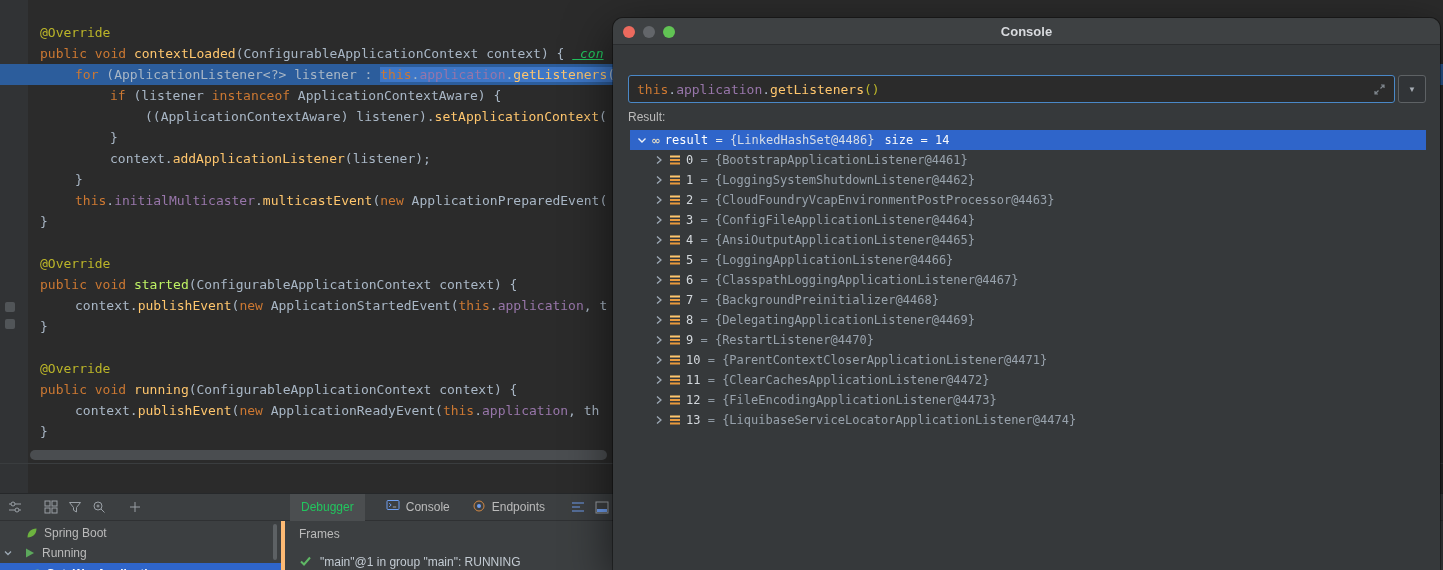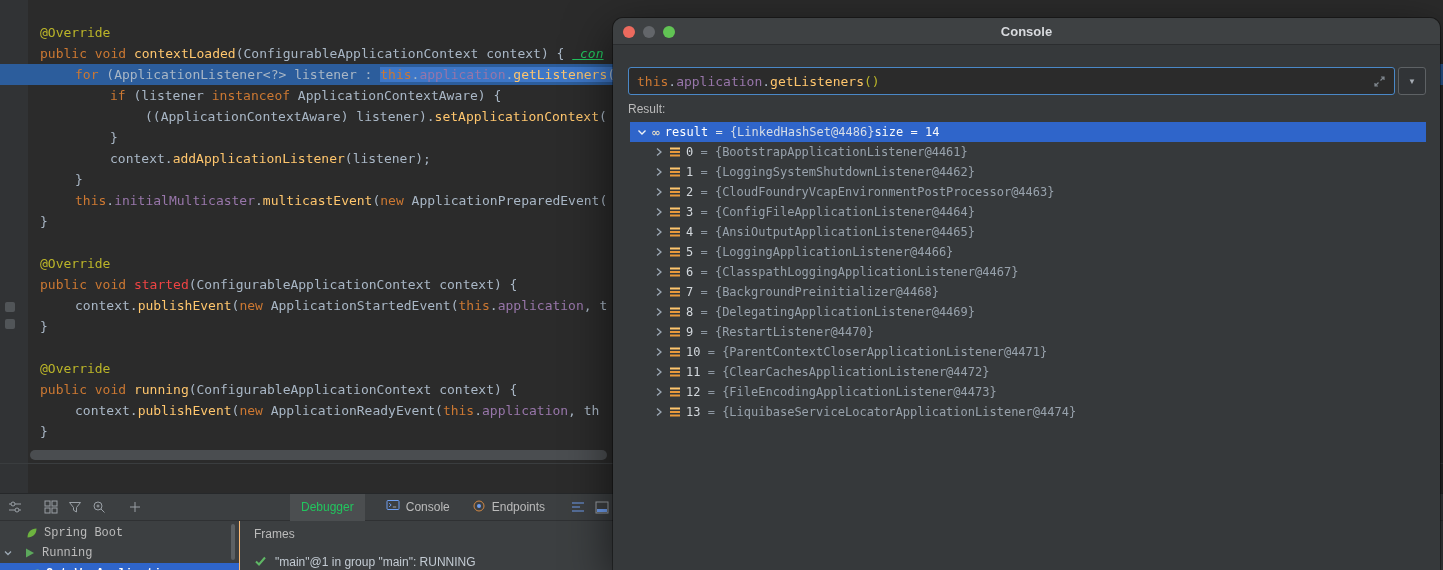--- a/index.html
+++ b/index.html
@@ -22,21 +22,21 @@
 
   
   .bottom { position:absolute; left:0; top:493px; width:100%; height:77px; background:#3c3f41; border-top:1px solid #26282a; }
   .toolbar { height:27px; display:flex; align-items:center; border-bottom:1px solid #2f3133; }
   .tb-left { width:290px; display:flex; align-items:center; padding-left:3px; }
   .tb-btn { width:24px; height:22px; display:flex; align-items:center; justify-content:center; flex:none; }
   .sp1 { margin-left:12px; } .sp2 { margin-left:10px; }
   .tab { height:27px; display:flex; align-items:center; gap:6px; padding:0 11px; font-size:12px; color:#bbbbbb; flex:none; }
   .tab.selected { background:#4b4e50; color:#22c55e; }
   .content { display:flex; height:49px; }
-  .runtree { width:240px; position:relative; border-right:1px solid #fdba74; padding-top:2px; overflow:hidden;font-family:Liberation Mono, monospace; }
+  .runtree { width:285px; position:relative; border-right:4px solid #fdba74; padding-top:2px; overflow:hidden; }
   .rt-row { height:20px; display:flex; align-items:center; font-size:12px; color:#bbbbbb; }
   .rt-row .ric { width:12px; height:12px; display:flex; flex:none; margin-right:6px; }
   .rt-row1 { padding-left:26px; }
   .rt-row2 { padding-left:2px; }
   .rt-row2 .play { margin-left:4px; }
   .rt-row3 { padding-left:28px; background:var(--sel); color:#ffffff; font-weight:bold; height:22px; }
   .rt-scroll { position:absolute; right:4px; top:3px; width:4px; height:36px; background:#5d6164; border-radius:2px; }
   .frames { flex:1; font-size:12px; color:#bbbbbb; overflow:hidden; }
   .frames-header { height:14px; line-height:14px; margin:6px 0 0 14px; }
   .frame-row { margin:11px 0 0 14px; display:flex; align-items:center; gap:8px; color:#c3cbd3; height:20px; }
@@ -48,39 +48,39 @@
   .titlebar { height:27px; background:#3e4143; border-bottom:1px solid #2b2d2f; position:relative;
     display:flex; align-items:center; justify-content:center; }
   .dlg-title { font-size:13px; font-weight:bold; color:#d8dade; }
   .lights { position:absolute; left:10px; top:8px; display:flex; gap:8px; }
   .light { width:12px; height:12px; border-radius:50%; display:block; }
   .red { background:#ec6a5e; } .grayl { background:#63666a; } .greenl { background:#61c354; }
   .dlg-body { padding:8px 14px 0 15px; }
   .expr-head { display:flex; justify-content:space-between; align-items:center; font-size:12px; color:#bbbbbb; height:15px; }
   .lang { display:flex; align-items:center; gap:4px; }
   .caret { font-size:9px; color:#9aa0a8; }
-  .expr-row { display:flex; gap:3px; margin-top:14px; }
+  .expr-row { display:flex; gap:3px; margin-top:22px; }
   .expr-input { flex:1; height:28px; background:#2b2b2b; border:1px solid #4a88c7; border-radius:3px;
     display:flex; align-items:center; padding:0 8px;
     font-family:"DejaVu Sans Mono","Liberation Mono",monospace; font-size:13px; white-space:pre; }
   .expand { margin-left:auto; display:flex; }
   .expr-drop { width:28px; height:28px; background:#313437; border:1px solid #5e6265; border-radius:3px;
     display:flex; align-items:center; justify-content:center; }
   .dropglyph { font-size:8px; color:#a6acb4; }
   .hint { text-align:right; font-size:11px; color:#7a7f86; margin-top:4px; height:13px; }
   .result-label { font-size:12px; color:#bbbbbb; margin-top:7px; height:15px; }
   .tree { margin:5px 0 0 2px; font-family:"DejaVu Sans Mono","Liberation Mono",monospace; font-size:12px; }
   .tree-row { height:20px; display:flex; align-items:center; white-space:pre; }
   .tree-row.root { background:var(--sel); padding-left:6px; }
   .chev { width:12px; height:12px; display:flex; margin-right:4px; flex:none; }
   .res-icon { color:#efe3c6; margin-right:5px; font-size:13px; line-height:13px; }
   .res-name { color:#ffffff; }
   .res-eq { color:#dfe5ec; }
   .res-val { color:#d6dde6; }
-  .res-size { color:#f7f9fb; }
+  .res-size { color:#f7f9fb; margin-left:10px; }
   .tree-row.child { padding-left:23px; }
   .val-icon { width:12px; height:12px; margin-right:5px; flex:none; }
   .idx { color:#d3d8dd; }
   .eq { color:#8d97a1; }
   .val { color:#98a2ac; }
 </style>
 </head>
 <body>
 
 <div class="screen">
@@ -96,21 +96,21 @@
         <div class="code-line exec" style="padding-left: 47px;"><span style="color: rgb(204, 120, 50);">for </span><span style="color: rgb(169, 183, 198);">(ApplicationListener&lt;?&gt; listener : </span><span class="hl" style="color: rgb(204, 120, 50);">this</span><span class="hl" style="color: rgb(169, 183, 198);">.</span><span class="hl" style="color: rgb(152, 118, 170);">application</span><span class="hl" style="color: rgb(169, 183, 198);">.</span><span class="hl" style="color: rgb(255, 198, 109);">getListeners</span><span class="hl" style="color: rgb(169, 183, 198);">()</span></div>
         <div class="code-line" style="padding-left: 82px;"><span style="color: rgb(204, 120, 50);">if </span><span style="color: rgb(169, 183, 198);">(listener </span><span style="color: rgb(204, 120, 50);">instanceof </span><span style="color: rgb(169, 183, 198);">ApplicationContextAware) {</span></div>
         <div class="code-line" style="padding-left: 117px;"><span style="color: rgb(169, 183, 198);">((ApplicationContextAware) listener).</span><span style="color: rgb(255, 198, 109);">setApplicationContext</span><span style="color: rgb(169, 183, 198);">(</span></div>
         <div class="code-line" style="padding-left: 82px;"><span style="color: rgb(169, 183, 198);">}</span></div>
         <div class="code-line" style="padding-left: 82px;"><span style="color: rgb(169, 183, 198);">context.</span><span style="color: rgb(255, 198, 109);">addApplicationListener</span><span style="color: rgb(169, 183, 198);">(listener);</span></div>
         <div class="code-line" style="padding-left: 47px;"><span style="color: rgb(169, 183, 198);">}</span></div>
         <div class="code-line" style="padding-left: 47px;"><span style="color: rgb(204, 120, 50);">this</span><span style="color: rgb(169, 183, 198);">.</span><span style="color: rgb(152, 118, 170);">initialMulticaster</span><span style="color: rgb(169, 183, 198);">.</span><span style="color: rgb(255, 198, 109);">multicastEvent</span><span style="color: rgb(169, 183, 198);">(</span><span style="color: rgb(204, 120, 50);">new </span><span style="color: rgb(169, 183, 198);">ApplicationPreparedEvent(</span></div>
         <div class="code-line" style="padding-left: 12px;"><span style="color: rgb(169, 183, 198);">}</span></div>
         <div class="code-line" style="padding-left: 12px;"></div>
         <div class="code-line" style="padding-left: 12px;"><span style="color: rgb(187, 181, 41);">@Override</span></div>
-        <div class="code-line" style="padding-left: 12px;"><span style="color: rgb(204, 120, 50);">public void </span><span style="color: #ef4444;">started</span><span style="color: rgb(169, 183, 198);">(ConfigurableApplicationContext context) {</span></div>
+        <div class="code-line" style="padding-left: 12px;"><span style="color: rgb(204, 120, 50);">public void </span><span style="color: #bef264;">started</span><span style="color: rgb(169, 183, 198);">(ConfigurableApplicationContext context) {</span></div>
         <div class="code-line" style="padding-left: 47px;"><span style="color: rgb(169, 183, 198);">context.</span><span style="color: rgb(255, 198, 109);">publishEvent</span><span style="color: rgb(169, 183, 198);">(</span><span style="color: rgb(204, 120, 50);">new </span><span style="color: rgb(169, 183, 198);">ApplicationStartedEvent(</span><span style="color: rgb(204, 120, 50);">this</span><span style="color: rgb(169, 183, 198);">.</span><span style="color: rgb(152, 118, 170);">application</span><span style="color: rgb(169, 183, 198);">, t</span></div>
         <div class="code-line" style="padding-left: 12px;"><span style="color: rgb(169, 183, 198);">}</span></div>
         <div class="code-line" style="padding-left: 12px;"></div>
         <div class="code-line" style="padding-left: 12px;"><span style="color: rgb(187, 181, 41);">@Override</span></div>
         <div class="code-line" style="padding-left: 12px;"><span style="color: rgb(204, 120, 50);">public void </span><span style="color: rgb(255, 198, 109);">running</span><span style="color: rgb(169, 183, 198);">(ConfigurableApplicationContext context) {</span></div>
         <div class="code-line" style="padding-left: 47px;"><span style="color: rgb(169, 183, 198);">context.</span><span style="color: rgb(255, 198, 109);">publishEvent</span><span style="color: rgb(169, 183, 198);">(</span><span style="color: rgb(204, 120, 50);">new </span><span style="color: rgb(169, 183, 198);">ApplicationReadyEvent(</span><span style="color: rgb(204, 120, 50);">this</span><span style="color: rgb(169, 183, 198);">.</span><span style="color: rgb(152, 118, 170);">application</span><span style="color: rgb(169, 183, 198);">, th</span></div>
         <div class="code-line" style="padding-left: 12px;"><span style="color: rgb(169, 183, 198);">}</span></div>
       </div>
     <div class="hscroll"></div>
     <div class="editor-bottom-line"></div>

